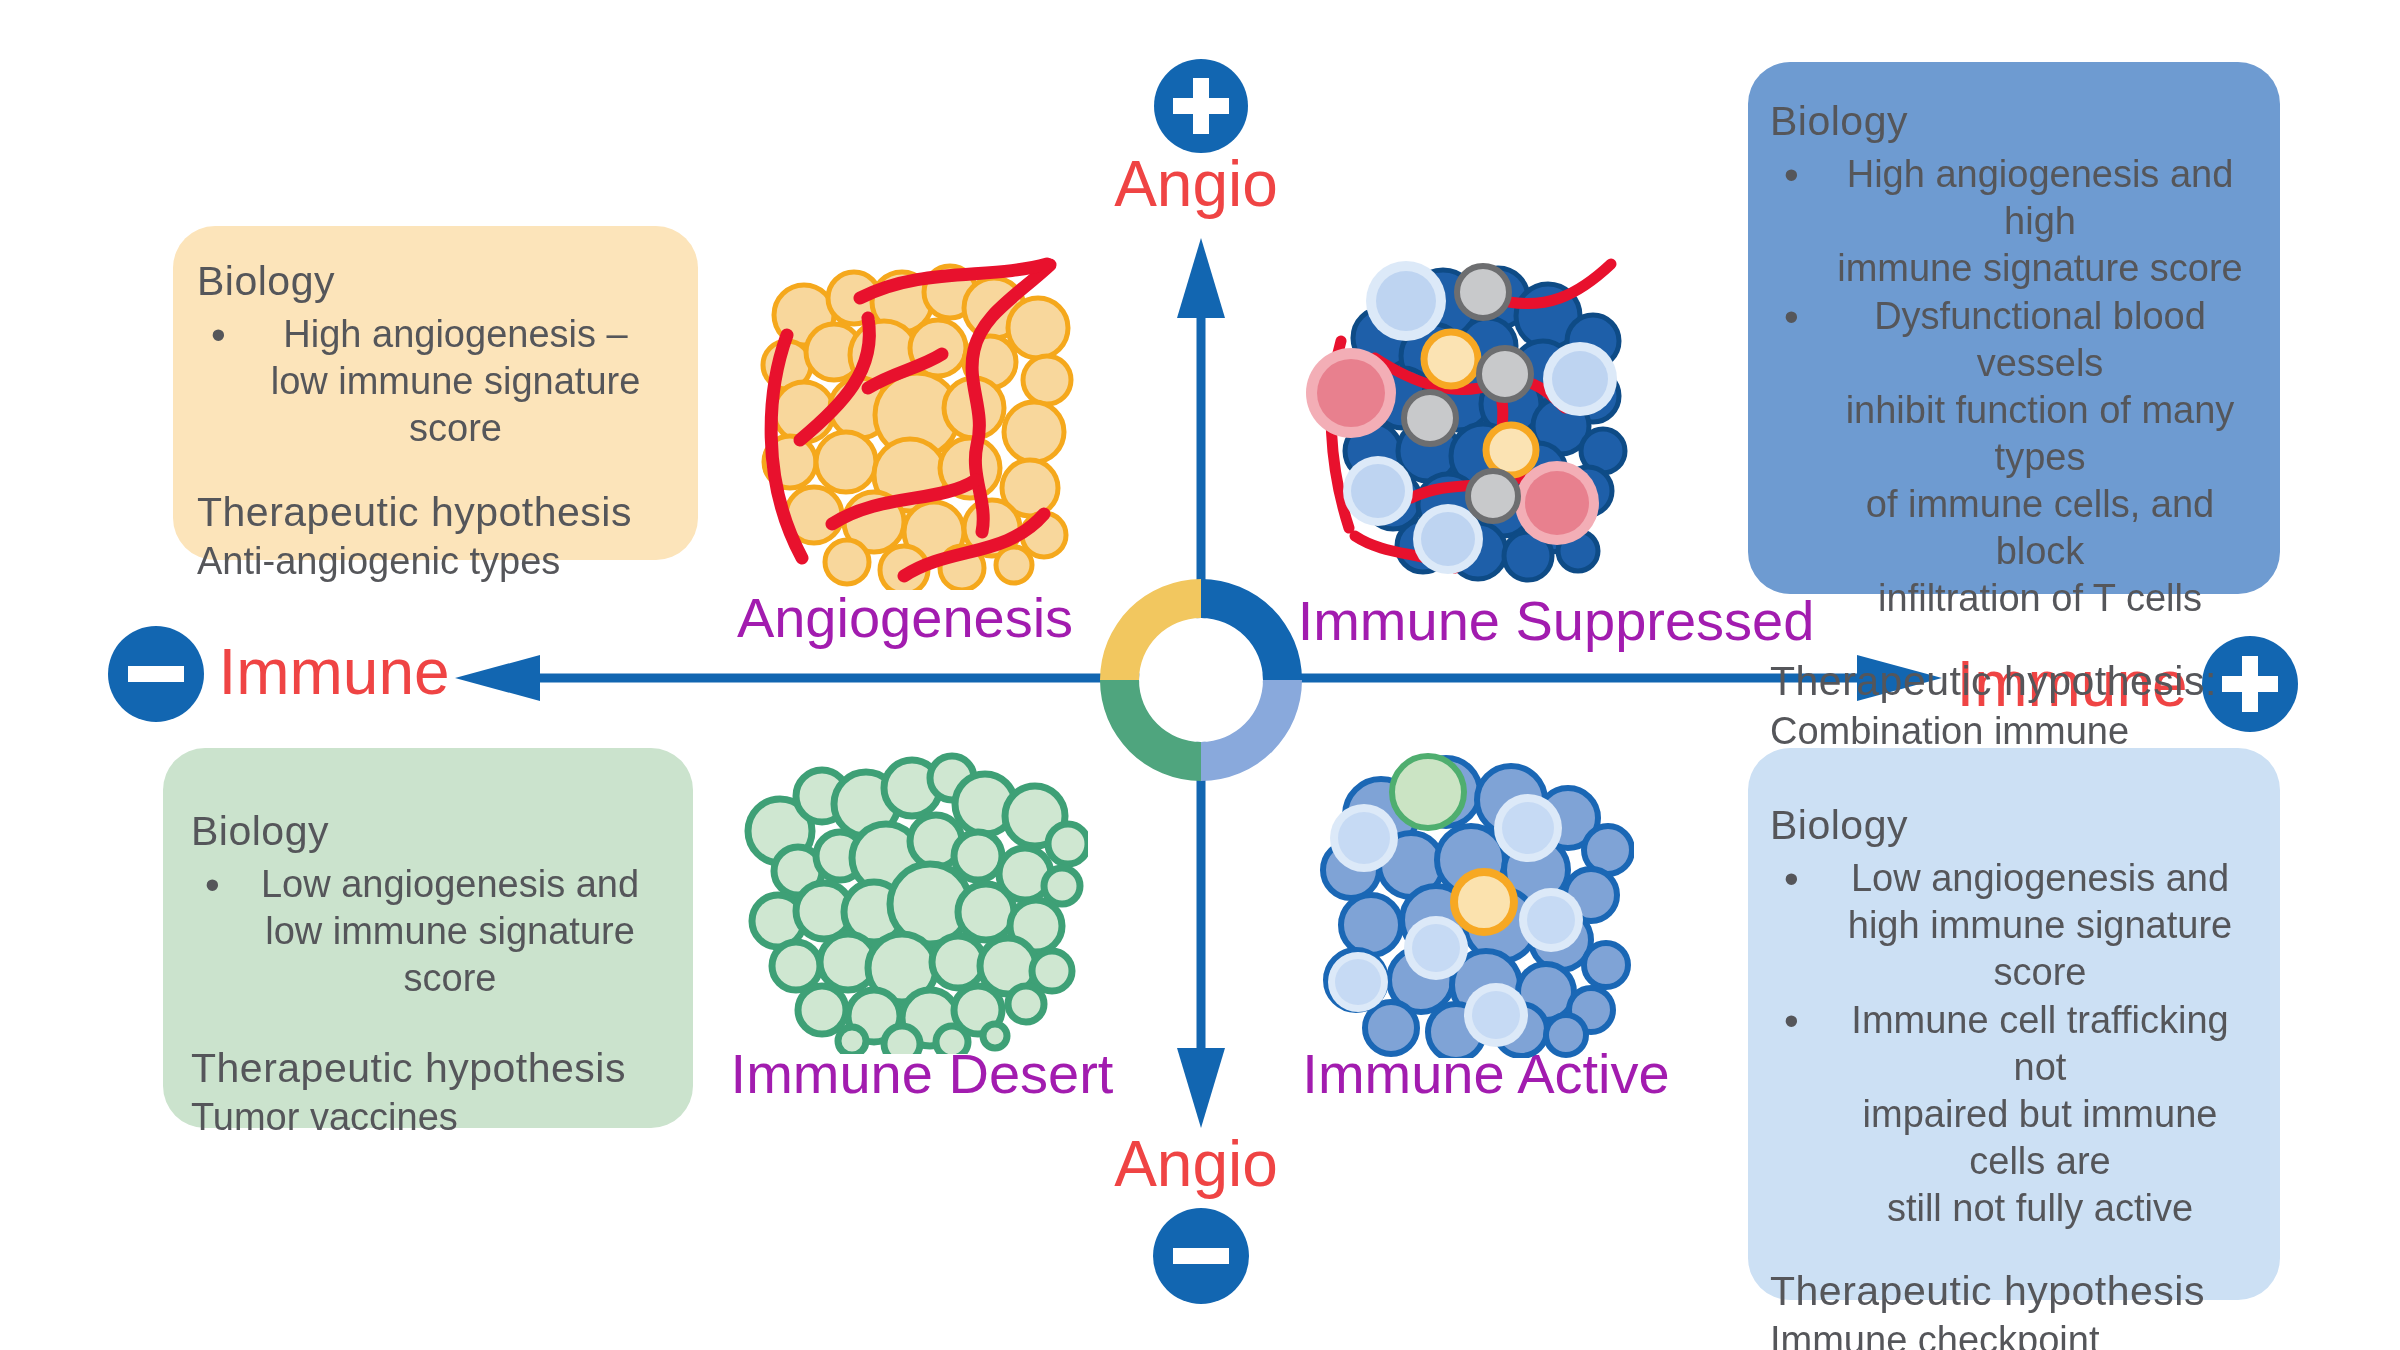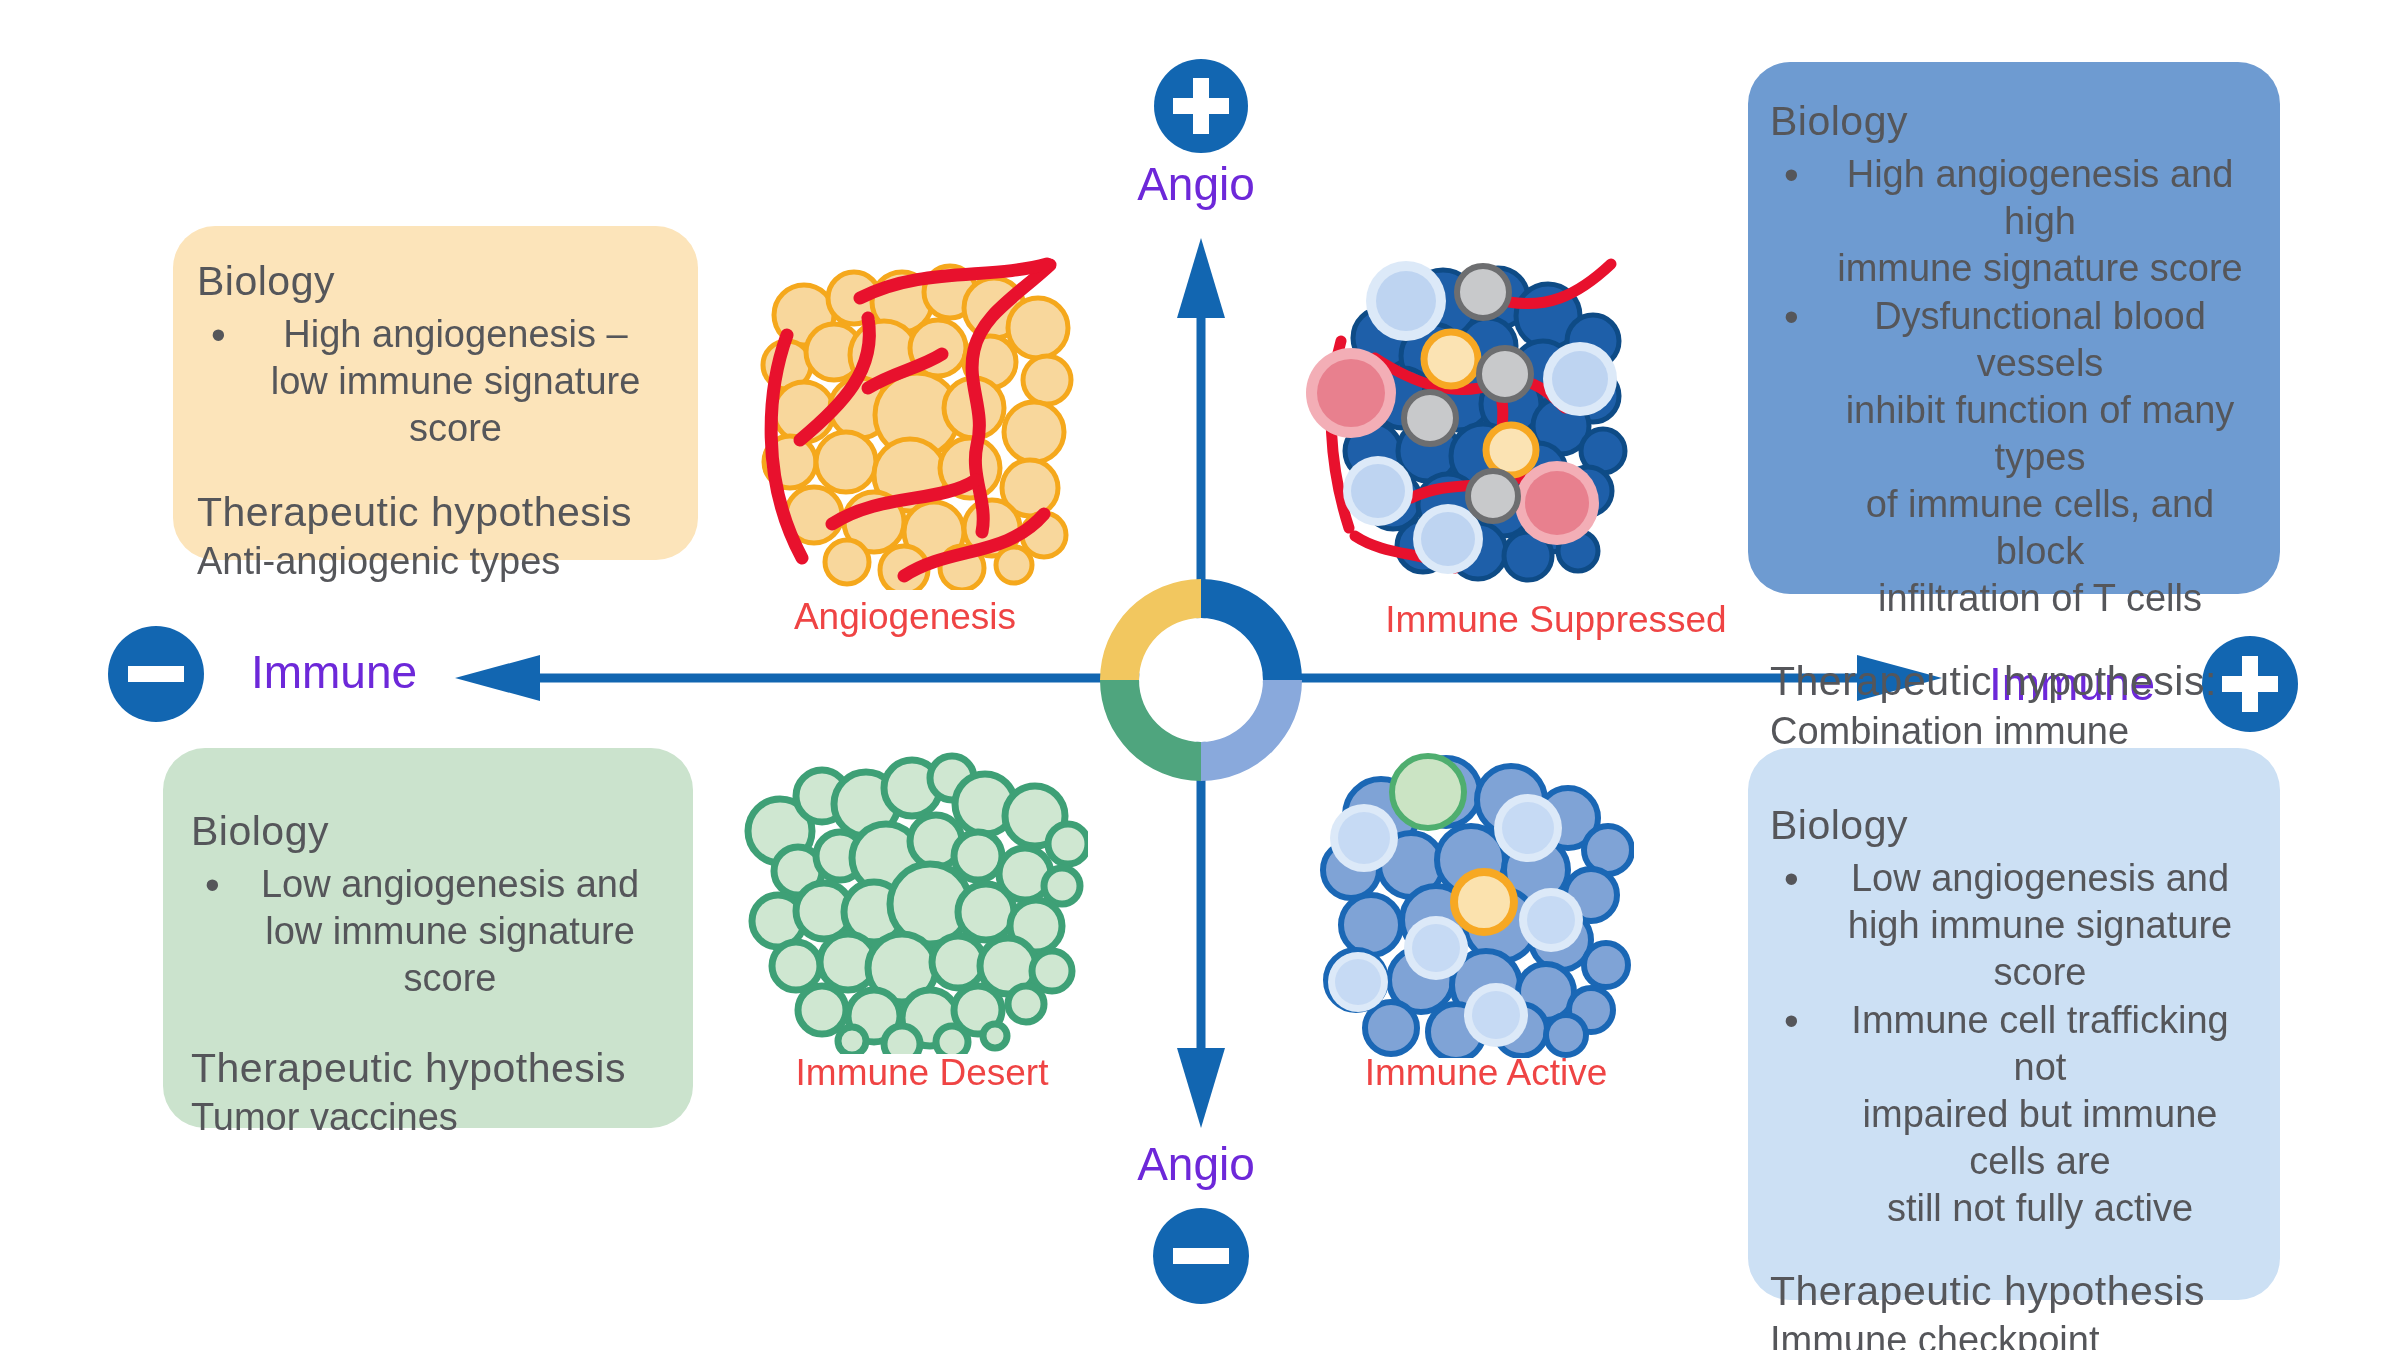--- a/index.html
+++ b/index.html
@@ -15,22 +15,22 @@
   .box-tr{left:1748px;top:62px;width:532px;height:532px;background:#6E9BD1;padding:34px 26px 0 22px;}
   .box-bl{left:163px;top:748px;width:530px;height:380px;background:#CBE3CD;padding:58px 40px 0 28px;}
   .box-br{left:1748px;top:748px;width:532px;height:552px;background:#CCE0F4;padding:52px 26px 0 22px;}
   .box-heading{font-size:41px;font-weight:normal;line-height:1.25;letter-spacing:.5px;}
   .hyp-heading{margin-top:34px;}
   .box-body{font-size:38px;line-height:1.24;white-space:pre-line;}
   .box ul{list-style:none;margin:4px 0 0 0;padding:0 0 0 14px;text-align:center;}
   .box li{position:relative;padding-left:42px;font-size:38px;line-height:1.24;white-space:pre-line;margin:0;}
   .box li::before{content:"\2022";position:absolute;left:0;top:-2px;font-size:42px;}
   
-  .q-label{position:absolute;font-size:37px;color:#ef4444;transform:translate(-50%,-50%);white-space:nowrap;}
-  .axis-label{position:absolute;font-size:46px;color:#6d28d9;transform:translate(-50%,-50%);white-space:nowrap;}
+  .q-label{position:absolute;font-size:56px;color:#a21caf;transform:translate(-50%,-50%);white-space:nowrap;}
+  .axis-label{position:absolute;font-size:64px;color:#ef4444;transform:translate(-50%,-50%);white-space:nowrap;}
   .illu{position:absolute;}
 </style>
 </head>
 <body>
 
 <div id="canvas">
 
   <svg class="overlay" width="2400" height="1350" viewBox="0 0 2400 1350">
 
     <line x1="1201" y1="310" x2="1201" y2="1050" stroke="#1266B1" stroke-width="9"></line>

